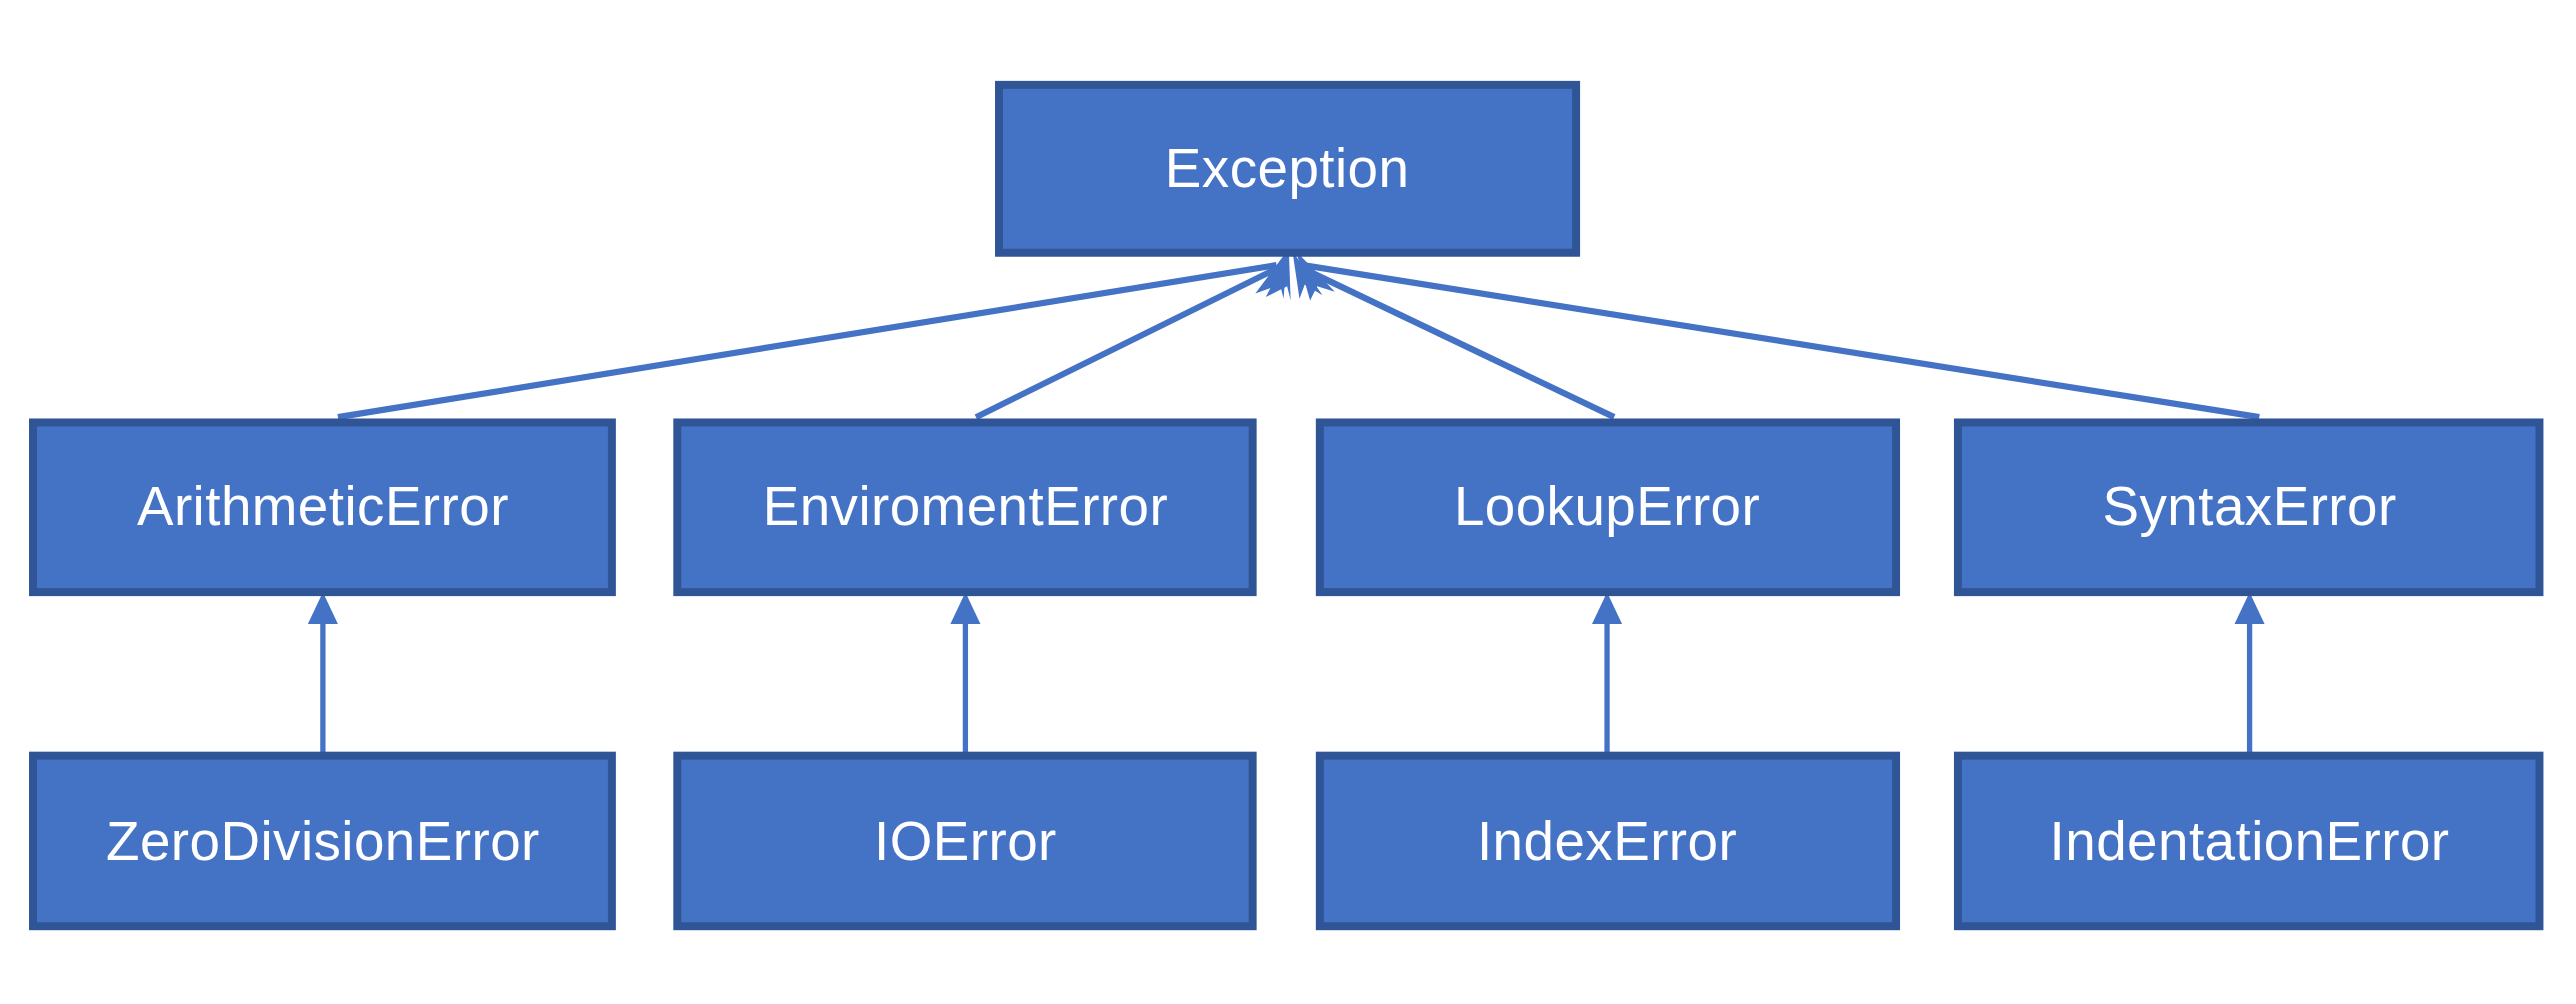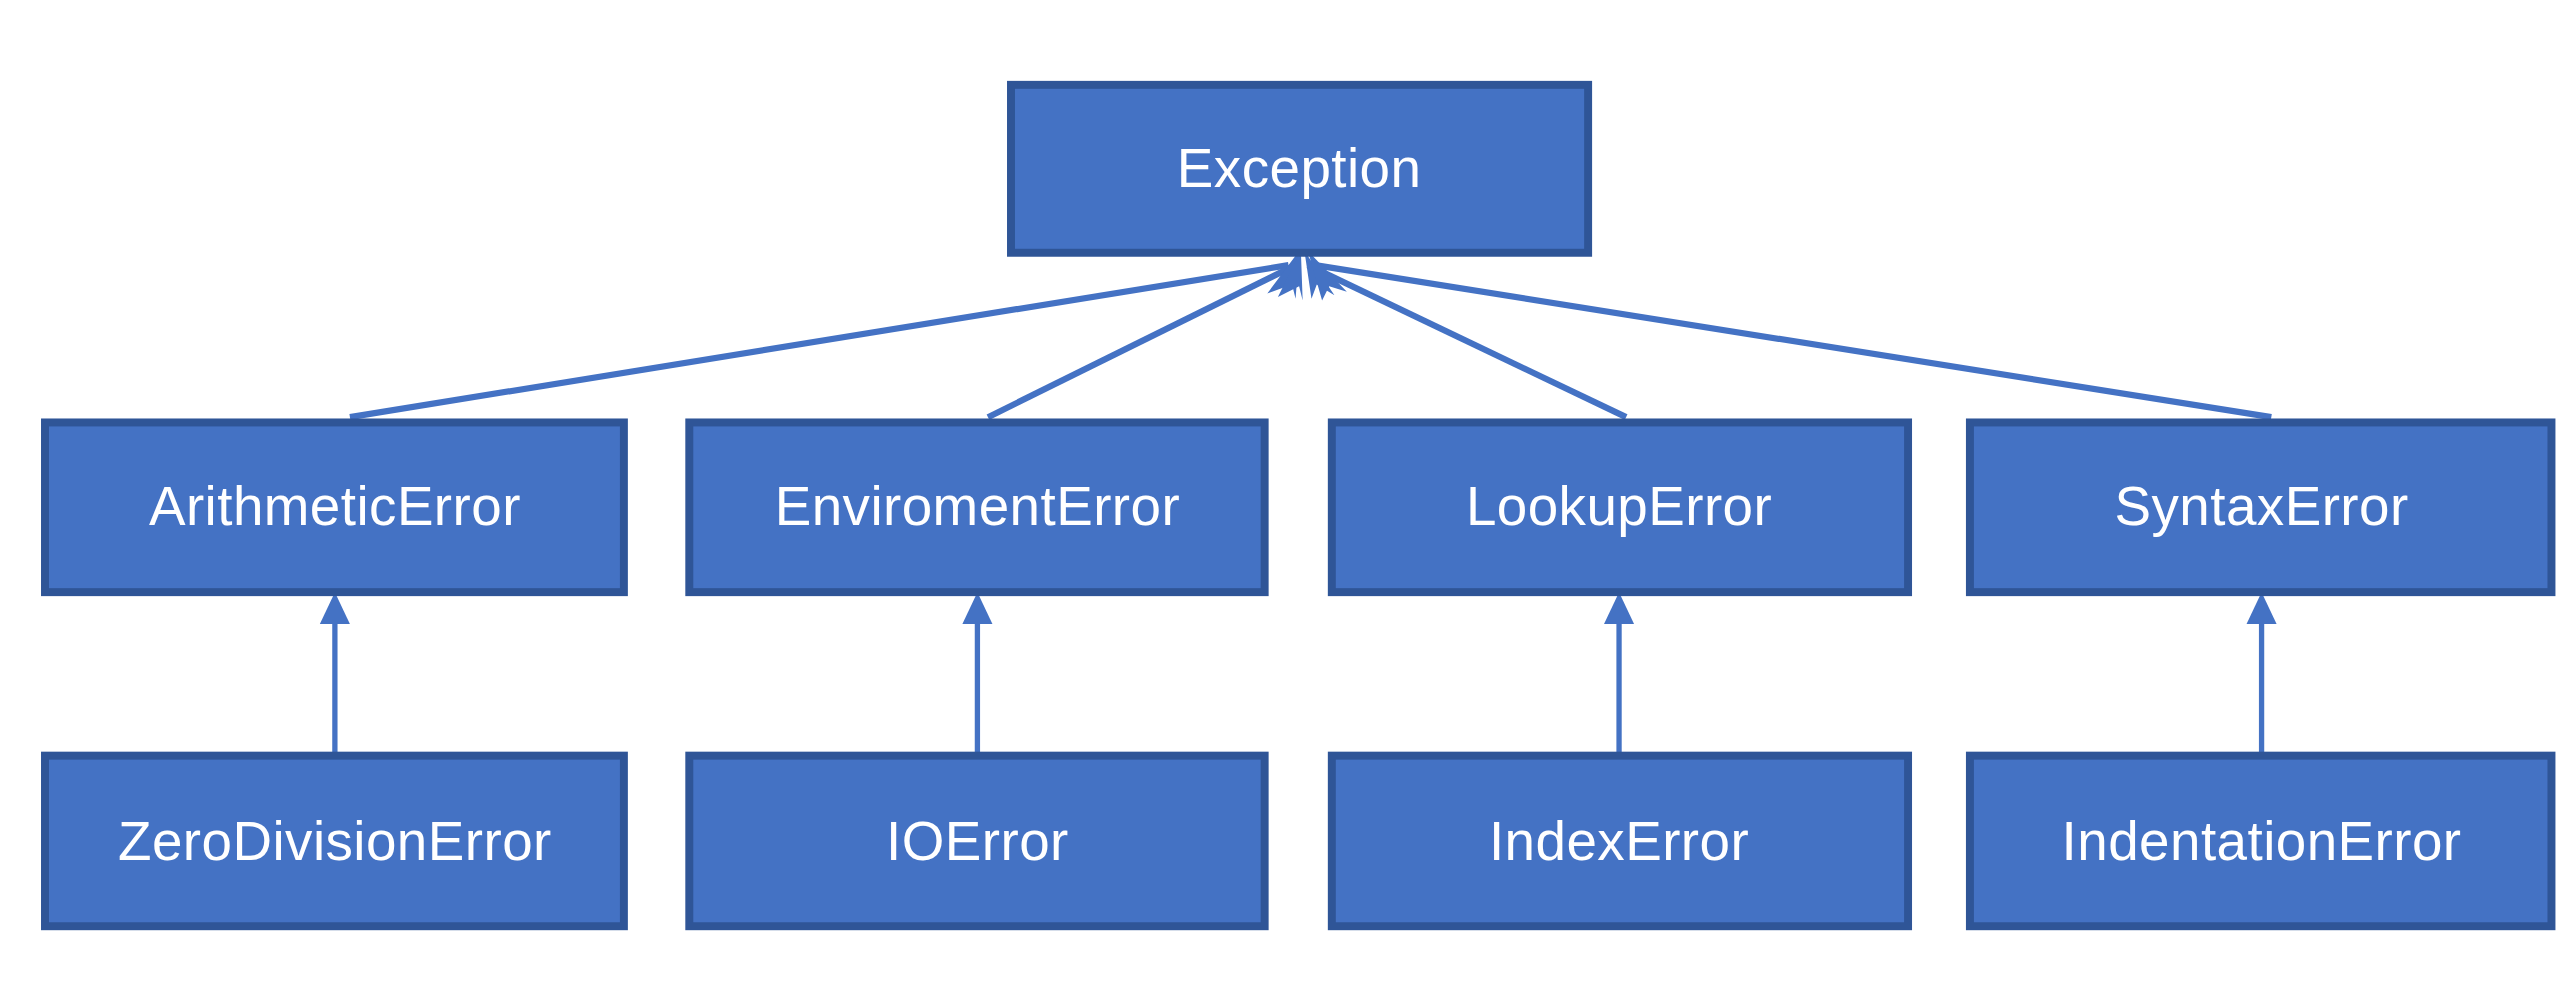--- a/index.html
+++ b/index.html
@@ -11,21 +11,20 @@
     width: 2576px;
     height: 1004px;
     overflow: hidden;
     font-family: "Liberation Sans", sans-serif;
   }
   #diagram-root {
     position: relative;
     width: 2124px;
     height: 1004px;
     background: #ffffff;
-    margin-left: 12px;
   }
   svg.diagram-canvas {
     display: block;
     width: 2576px;
     height: 1004px;
   }
   .node-rect {
     fill: #4472C4;
     stroke: #2F5597;
     stroke-width: 9;

